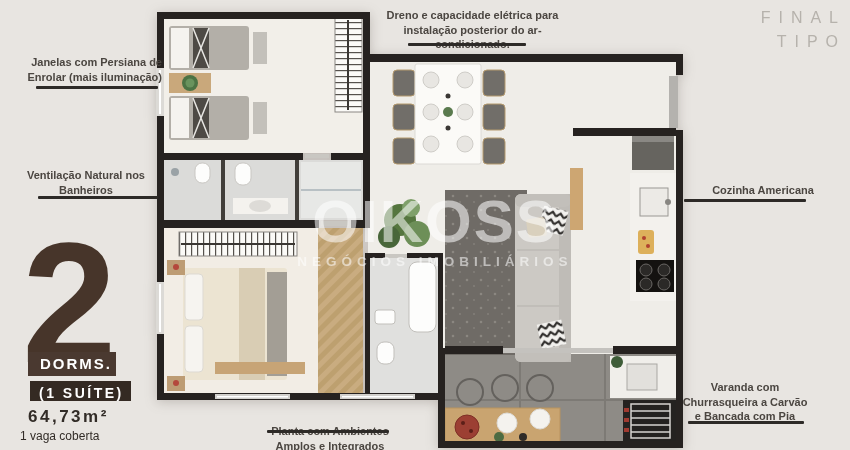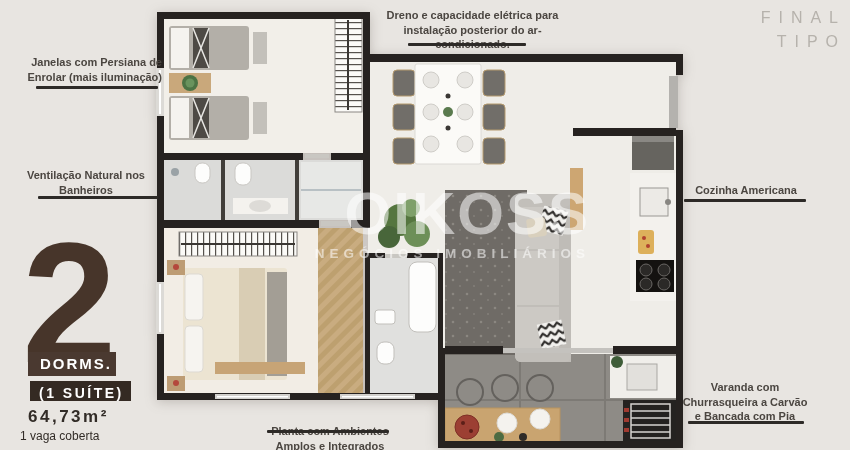--- a/index.html
+++ b/index.html
@@ -23,21 +23,21 @@
            color:var(--accent-brown,#47352a);letter-spacing:-4px;}
   .dorms-box{position:absolute;left:28px;top:352px;background:var(--box-brown,#4a3930);color:#fff;
              font-size:15px;font-weight:bold;letter-spacing:2px;padding:3px 4px 4px 12px;}
   .suite-box{position:absolute;left:30px;top:381px;background:var(--box-dark,#342a23);color:#fff;
              font-size:14px;font-weight:bold;letter-spacing:2.5px;padding:4px 7px 0 9px;}
   .area-txt{position:absolute;left:28px;top:407px;font-size:17px;font-weight:bold;
             letter-spacing:2.5px;color:#322c27;}
   .parking-txt{position:absolute;left:20px;top:429px;font-size:12px;font-weight:normal;color:#322c27;}
 
   
-  #watermark{position:absolute;left:280px;top:184px;width:310px;text-align:right;z-index:2;
+  #watermark{position:absolute;left:280px;top:192px;width:310px;text-align:center;z-index:2;
              color:var(--watermark,rgba(255,255,255,0.55));pointer-events:none;}
   #watermark .brand{font-size:60px;font-weight:bold;letter-spacing:2px;line-height:1;}
   #watermark .tagline{font-size:13.5px;font-weight:bold;letter-spacing:5px;margin-top:2px;white-space:nowrap;}
 
   
   #plan-svg{position:absolute;left:155px;top:10px;z-index:1;
             filter:drop-shadow(0 2px 6px rgba(70,60,50,0.25));}
   .wall{fill:var(--wall,#262220);}
 </style>
 </head>
@@ -291,21 +291,21 @@
 
   <div class="ann" style="left:375px;top:8px;width:195px;">Dreno e capacidade elétrica para instalação posterior do ar-condicionado.</div>
   <div class="bar" style="left:408px;top:43px;width:118px;"></div>
 
   <div class="ann" style="left:20px;top:55px;width:142px;text-align:right;">Janelas com Persiana de Enrolar (mais iluminação)</div>
   <div class="bar" style="left:36px;top:86px;width:122px;"></div>
 
   <div class="ann" style="left:16px;top:168px;width:140px;">Ventilação Natural nos Banheiros</div>
   <div class="bar" style="left:38px;top:196px;width:120px;"></div>
 
-  <div class="ann" style="left:684px;top:183px;width:124px;">Cozinha Americana</div>
+  <div class="ann" style="left:684px;top:183px;width:124px;padding-left:17px;">Cozinha Americana</div>
   <div class="bar" style="left:684px;top:199px;width:122px;"></div>
 
   <div class="ann" style="left:680px;top:380px;width:130px;">Varanda com Churrasqueira a Carvão e Bancada com Pia</div>
   <div class="bar" style="left:688px;top:421px;width:116px;"></div>
 
   <div class="ann" style="left:260px;top:424px;width:140px;">Planta com Ambientes Amplos e Integrados</div>
   <div class="bar" style="left:267px;top:430px;width:122px;"></div>
 
   <div id="plan-type">
     <div class="pt-line">FINAL</div>

